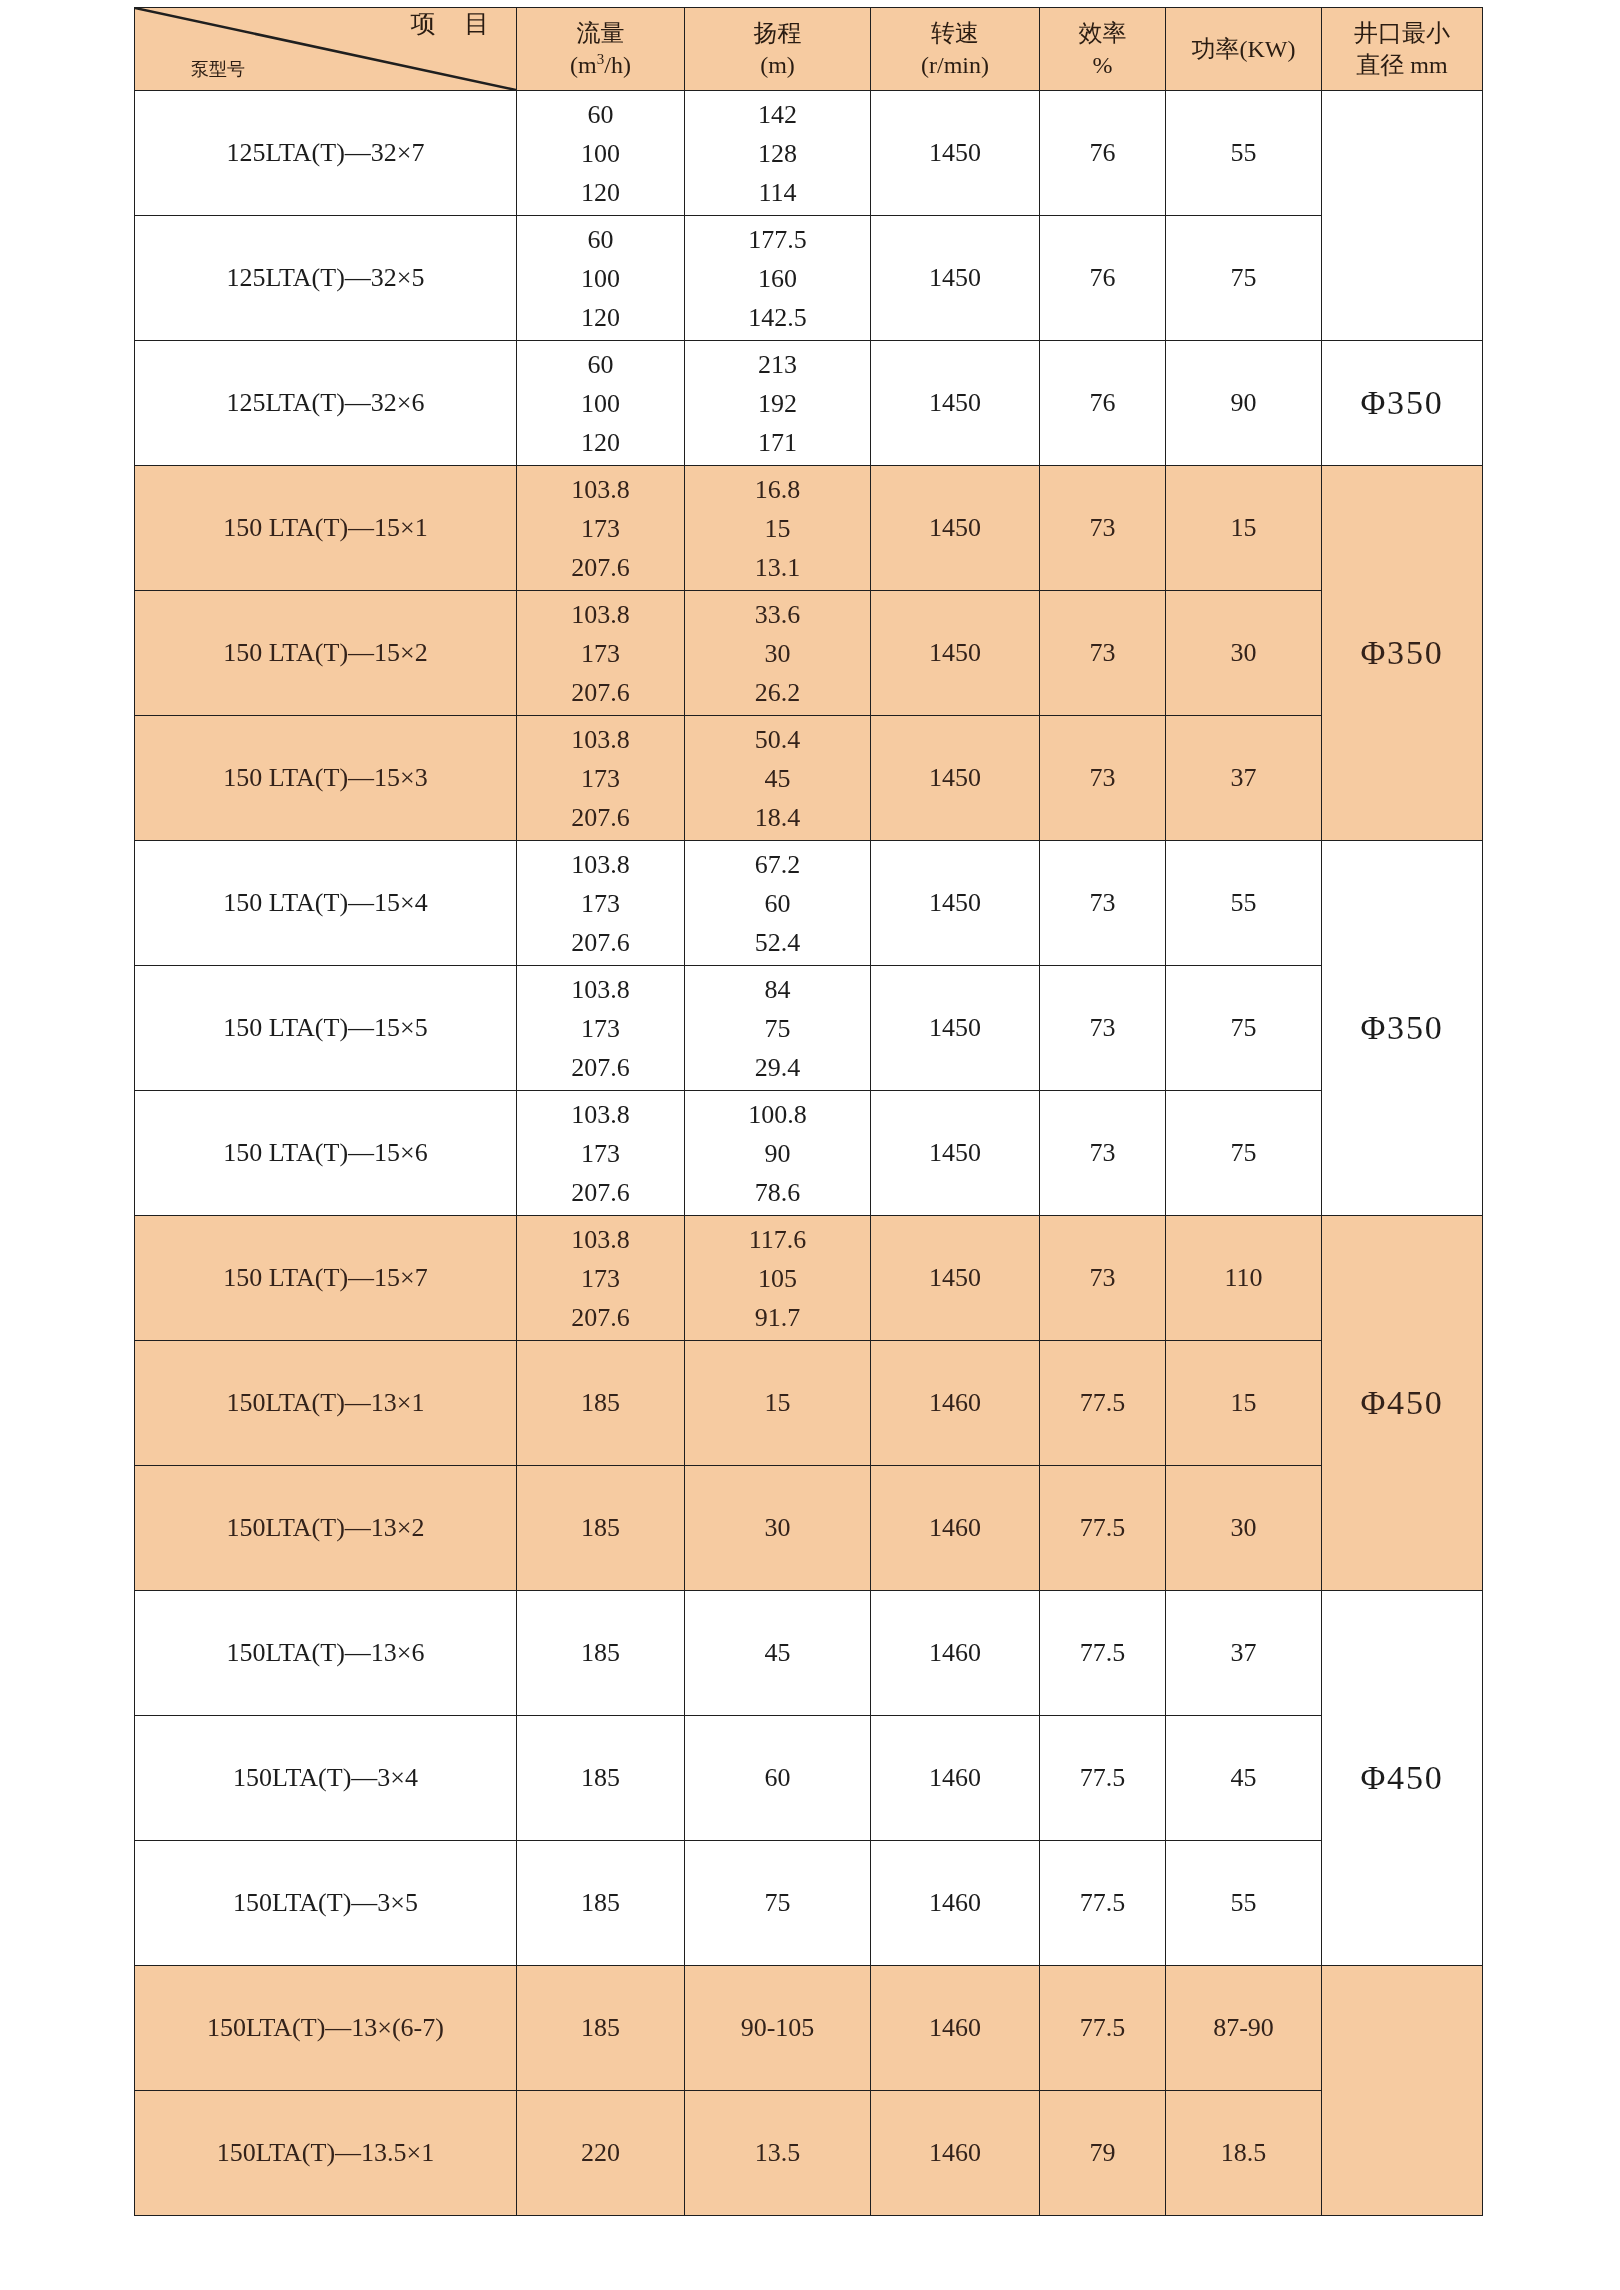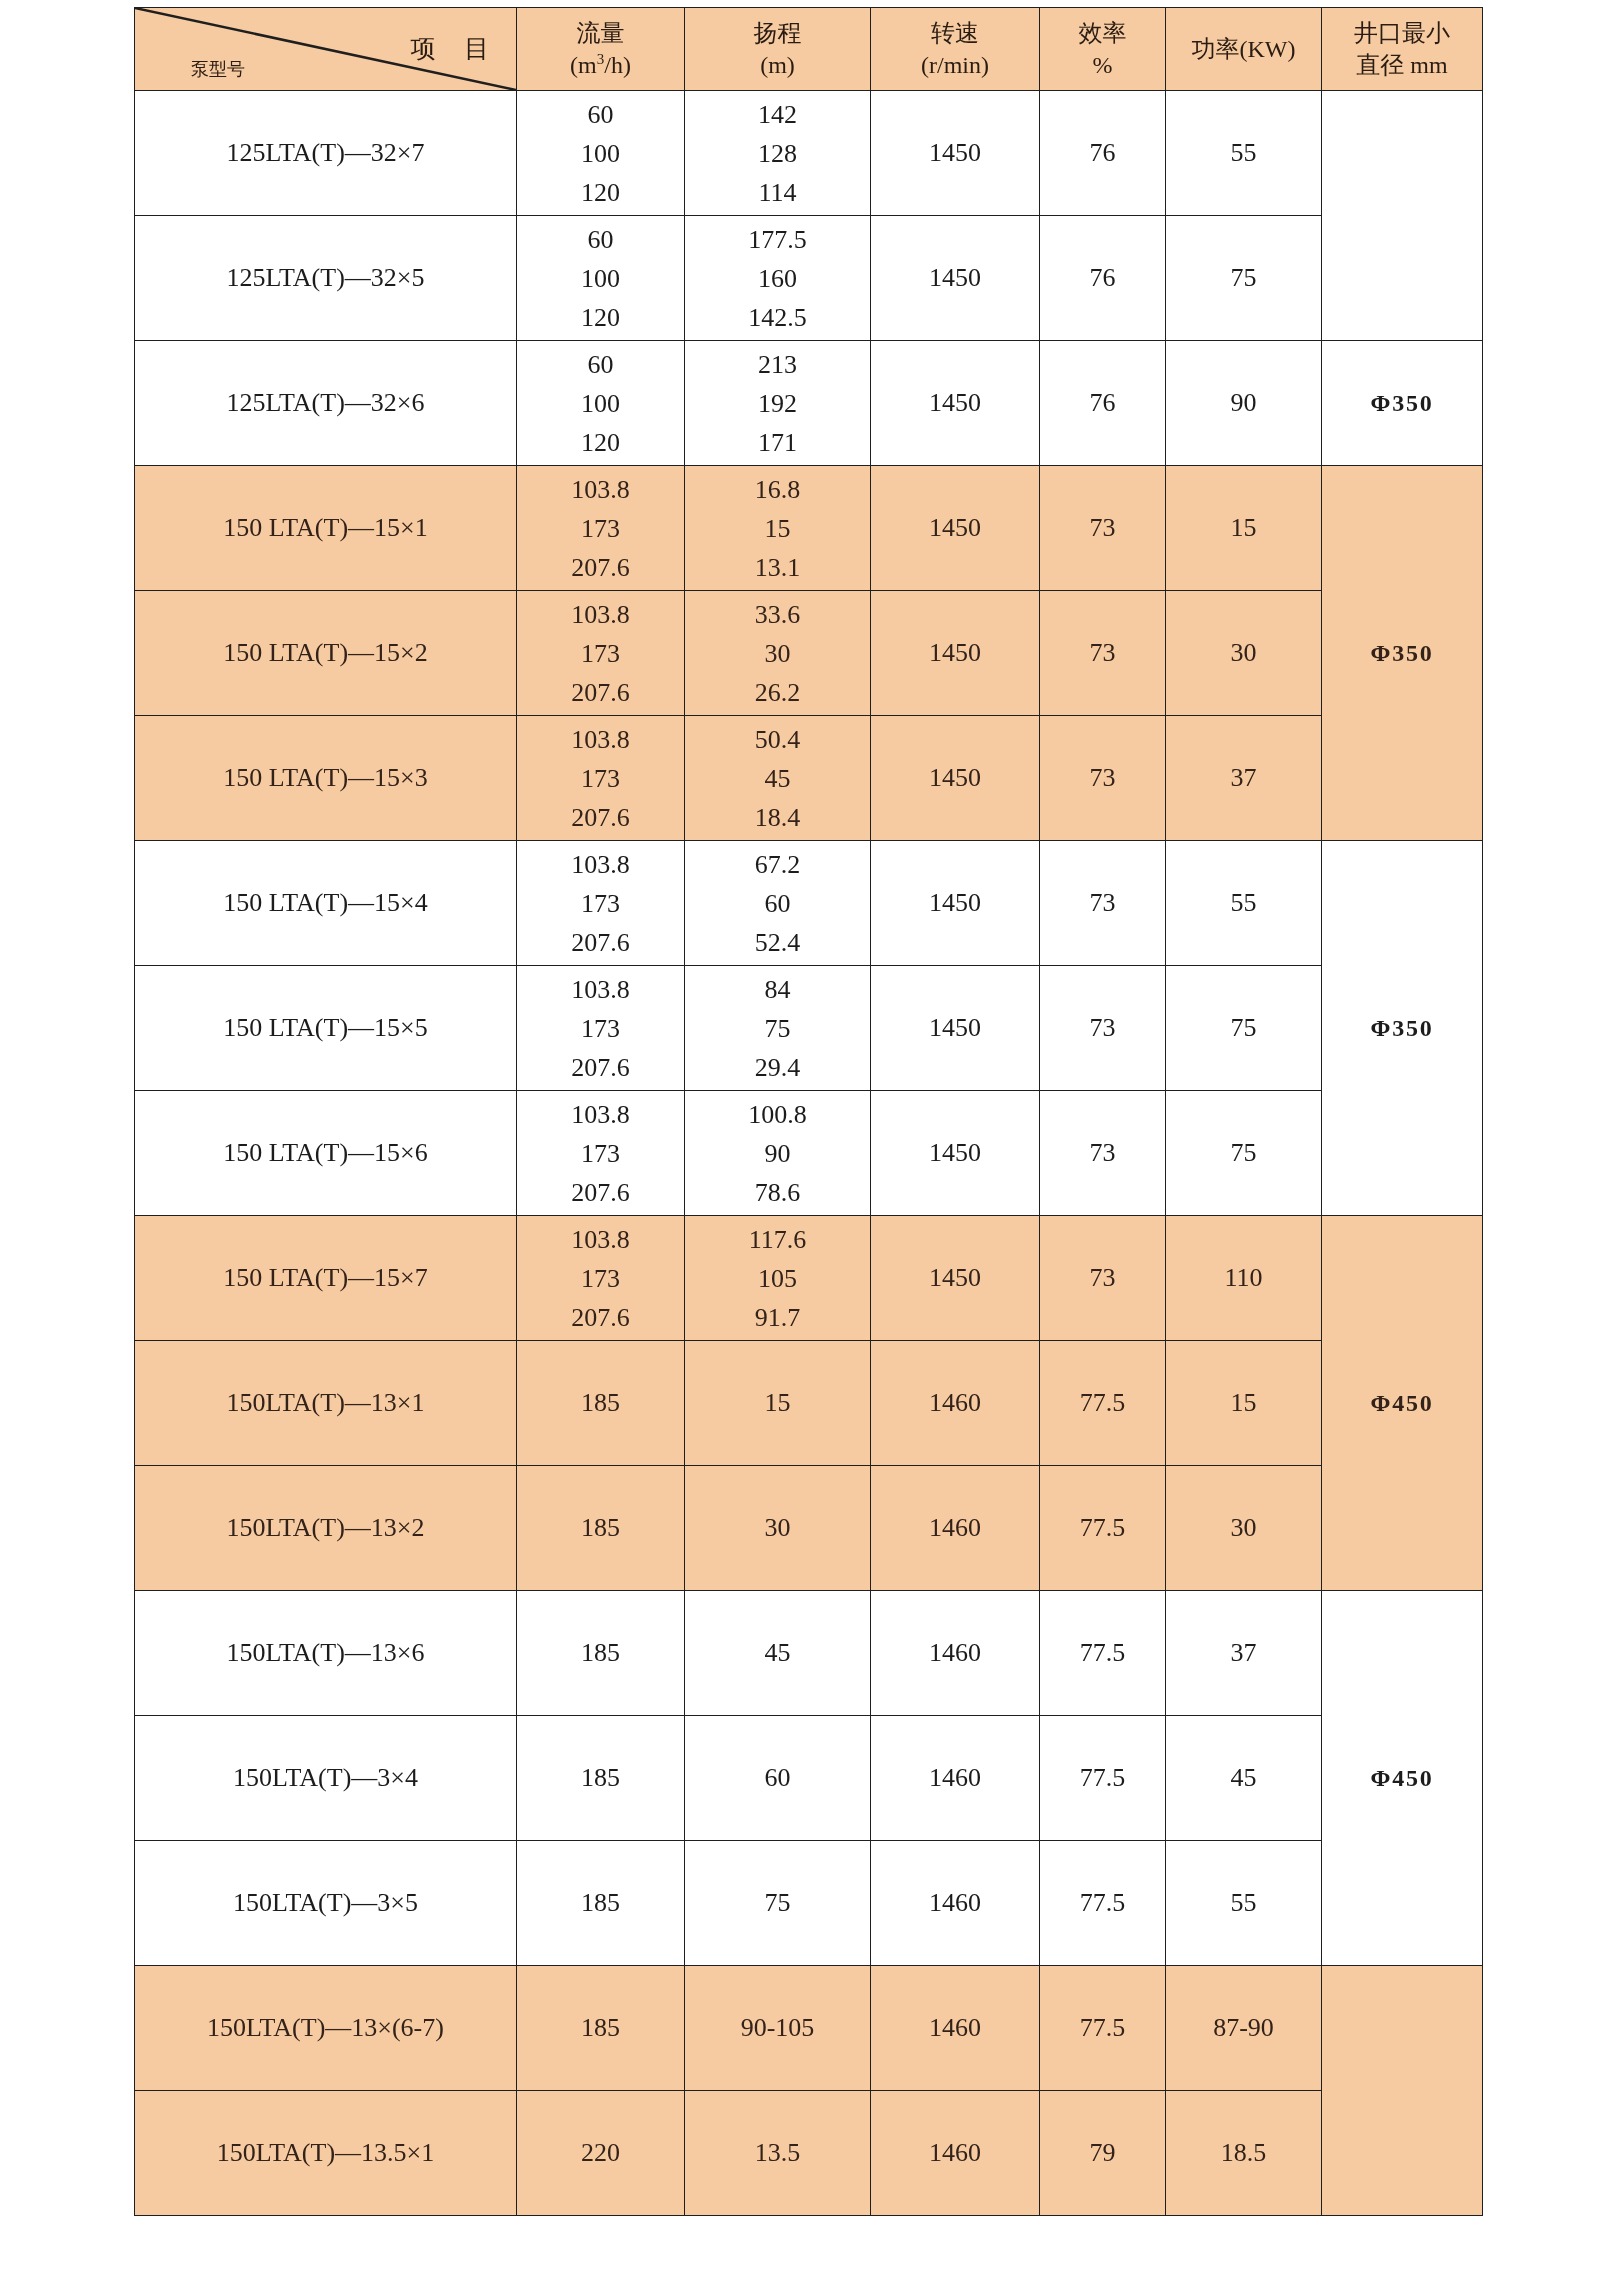--- a/index.html
+++ b/index.html
@@ -35,25 +35,25 @@
     font-size:26px;
     color:#1c1c1c;
     background:#ffffff;
   }
   tbody td.peach{
     background:#F6CBA1;
     color:#33221a;
   }
   .vals div{line-height:39px;}
   .single{line-height:124px;}
-  .well-cell{font-size:24px;letter-spacing:1.8px;font-weight:bold;}
+  .well-cell{font-size:34px;letter-spacing:1.8px;}
   .corner{position:relative;padding:0;}
   .corner svg{position:absolute;left:0;top:0;width:100%;height:100%;display:block;}
   .corner-top{
-    position:absolute;right:25px;top:25px;
+    position:absolute;right:25px;top:0;
     font-size:25px;letter-spacing:1.8px;
   }
   .corner-bottom{
     position:absolute;left:56px;bottom:5.4px;
     font-size:18px;
   }
   sup{font-size:15px;line-height:0;}
 </style>
 </head>
 <body>

